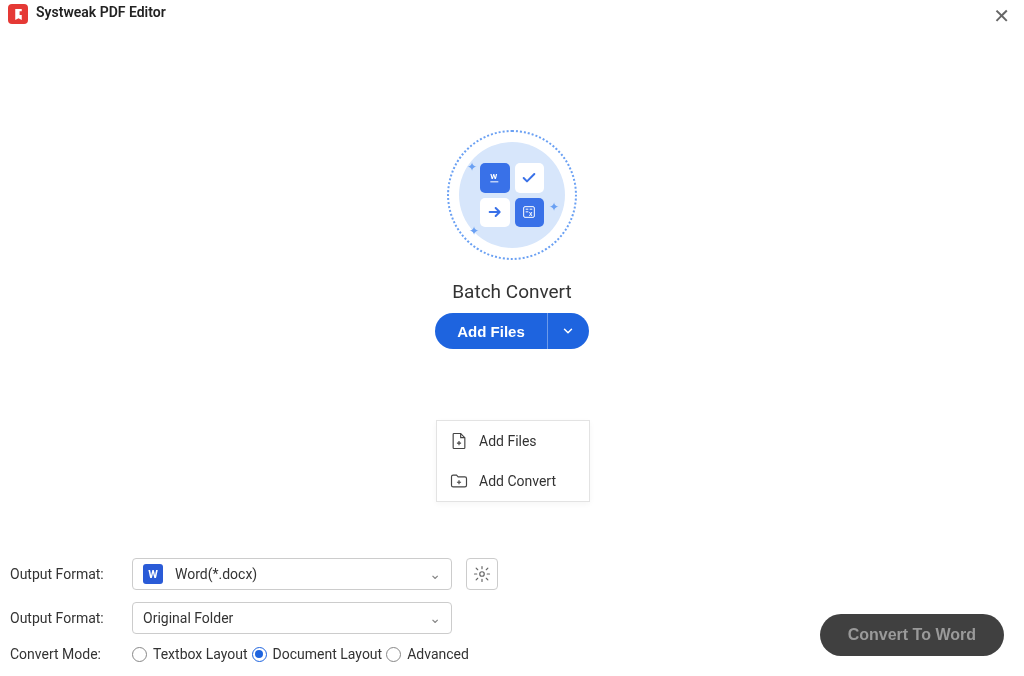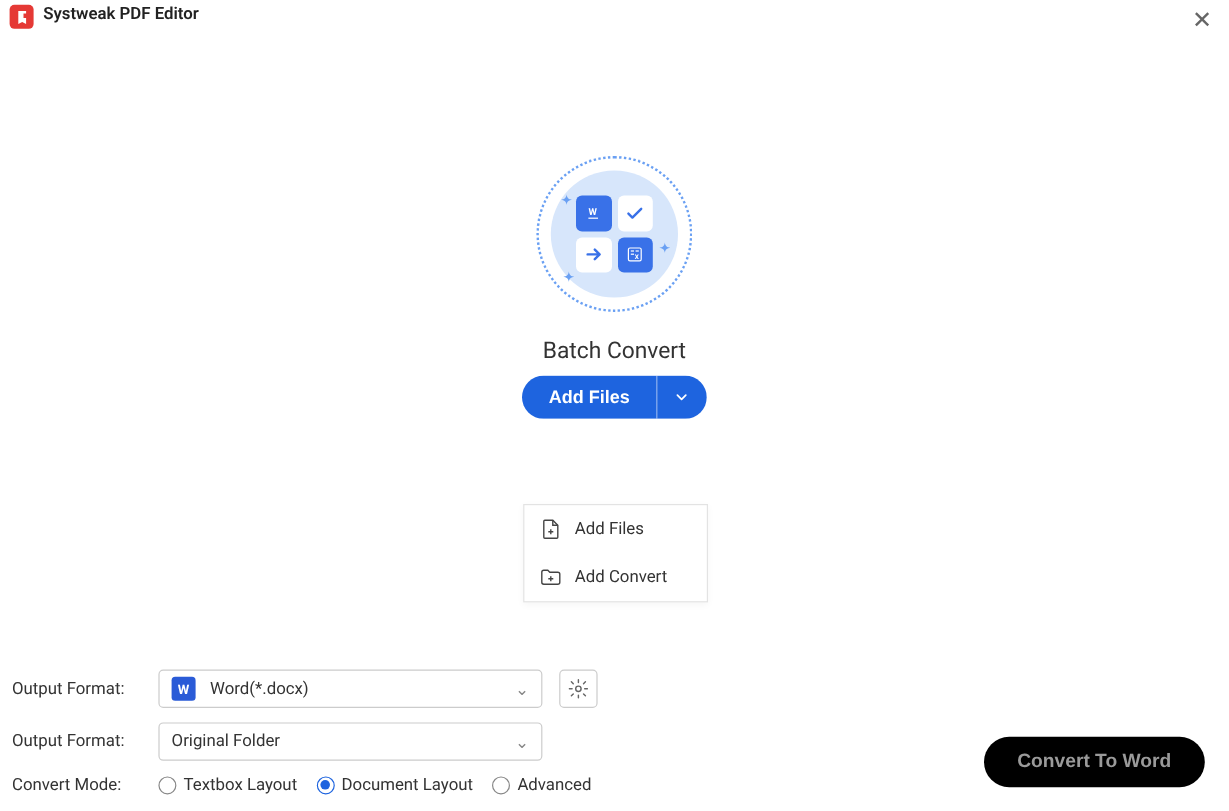--- a/index.html
+++ b/index.html
@@ -207,21 +207,21 @@
     margin-left: 14px;
     display: flex;
     align-items: center;
     justify-content: center;
     cursor: pointer;
     color: #666;
   }
   .gear-btn svg { width: 18px; height: 18px; }
   .radios {
     display: flex;
-    gap: 16px;
+    gap: 4px;
     align-items: center;
   }
   .radio {
     display: flex;
     align-items: center;
     cursor: pointer;
     font-size: 14px;
   }
   .radio-circ {
     width: 15px; height: 15px;
@@ -238,21 +238,21 @@
   .radio.sel .radio-circ::after {
     content: '';
     width: 8px; height: 8px;
     border-radius: 50%;
     background: #1e64df;
   }
   .convert-btn {
     position: absolute;
     right: 20px;
     bottom: 20px;
-    background: #000000;
+    background: #404040;
     color: #9a9a9a;
     border: none;
     border-radius: 24px;
     padding: 12px 28px;
     font-size: 16px;
     font-weight: 600;
     cursor: not-allowed;
   }
 </style>
 </head>

